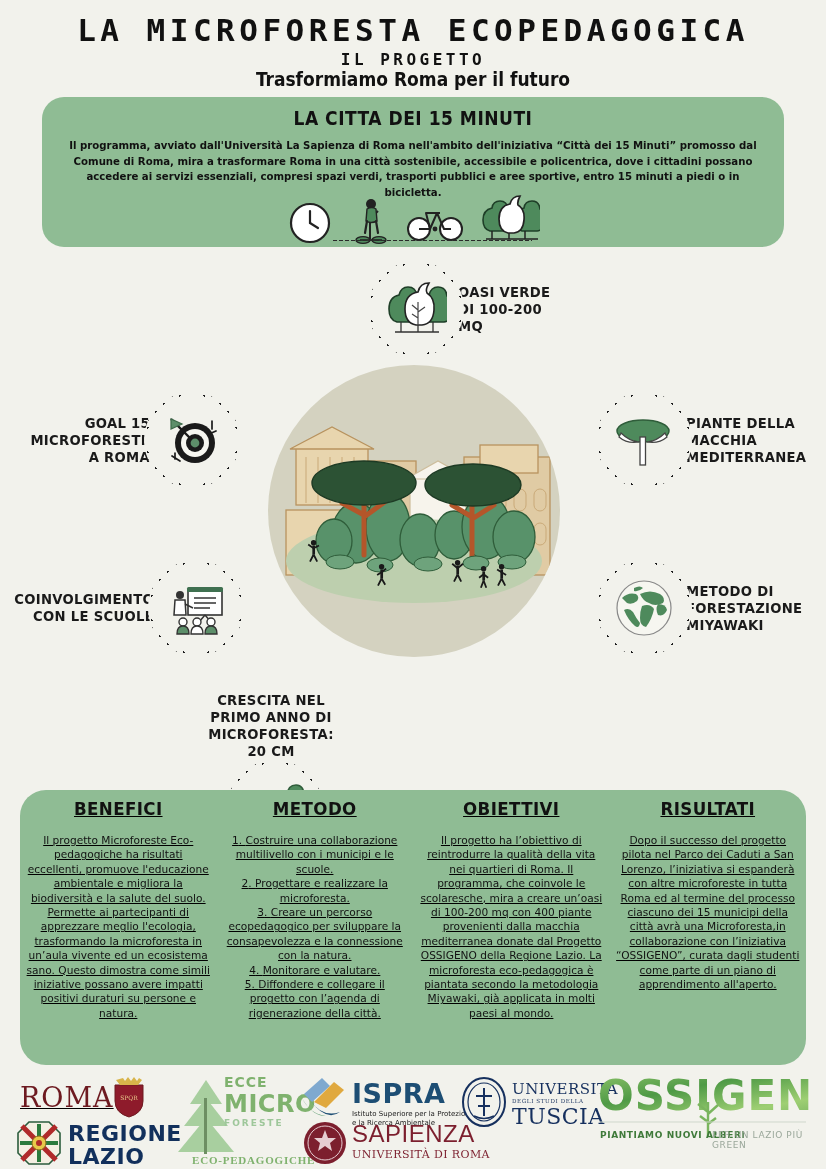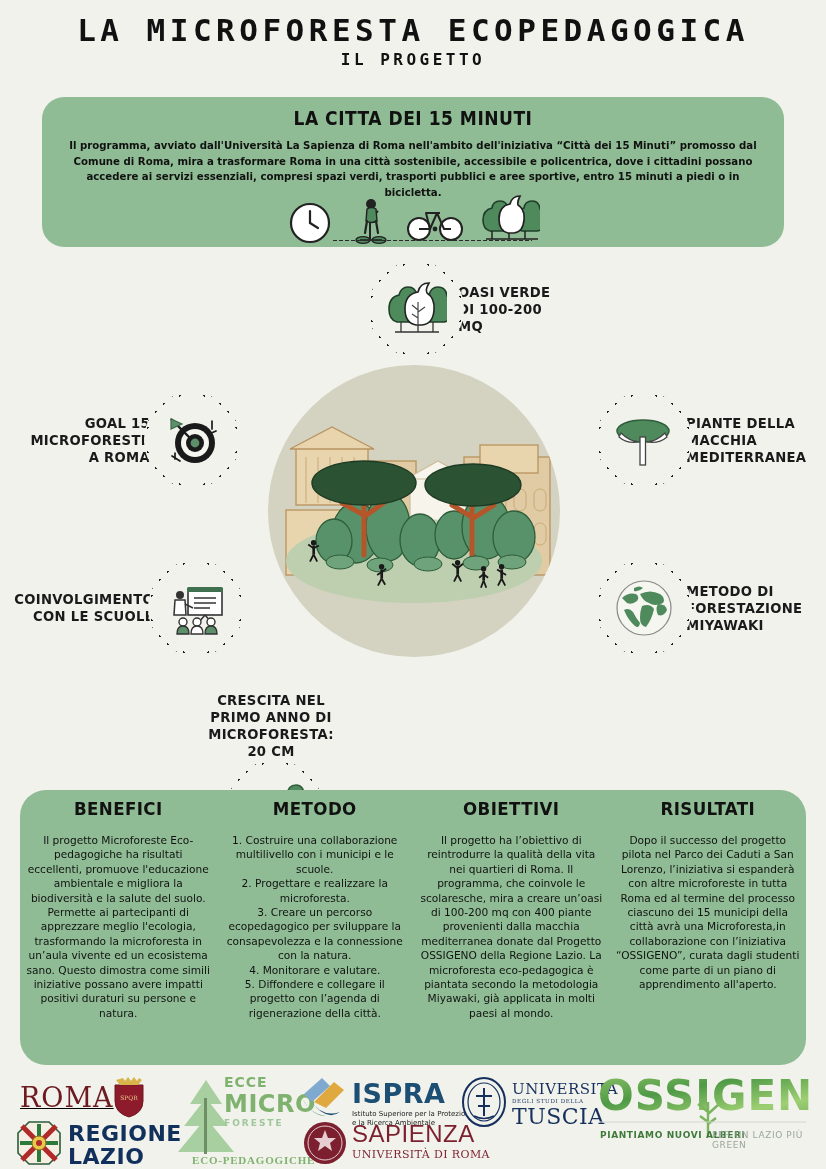--- a/index.html
+++ b/index.html
@@ -87,21 +87,21 @@
   .clabel.left  { text-align: right;  margin-right: -6px; }
   .clabel.right { text-align: left;   margin-left: -6px; }
   .clabel.ctr   { text-align: center; }
 
   
   .panel-bottom {
     position: absolute; left: 20px; top: 790px; width: 786px; height: 275px;
     background: #8fbc94; border-radius: 26px;
     display: flex;
   }
-  .col { flex: 1 1 0; padding: 8px 6px 7px 6px; }
+  .col { flex: 1 1 0; padding: 8px 6px 7px 6px; text-decoration: underline; }
   .col h3 {
     text-align: center;
     font-family: "DejaVu Sans Condensed","DejaVu Sans", sans-serif;
     font-size: 18.5px; font-weight: bold; color: #111; letter-spacing: .4px;
     margin-bottom: 14px;
   }
   .col p, .col ol {
     font-family: "DejaVu Sans", sans-serif;
     font-size: 10.6px; line-height: 14.4px; color: #121212;
     text-align: center;
@@ -135,20 +135,21 @@
   .oss-tag1 { font-family:"DejaVu Sans",sans-serif; font-weight:bold; font-size:9px; color:#3f7a3a; letter-spacing:.6px;}
   .oss-tag2 { font-family:"DejaVu Sans",sans-serif; font-size:9px; color:#9aa79a; letter-spacing:.6px;}
 </style>
 </head>
 <body>
 
 <div class="page">
 
   <div class="title-main">LA MICROFORESTA ECOPEDAGOGICA</div>
   <div class="title-sub">IL PROGETTO</div>
+  <div class="title-tag">Trasformiamo Roma per il futuro</div>
 
   <div class="panel-top">
     <h2>LA CITTA DEI 15 MINUTI</h2>
     <p>Il programma, avviato dall'Università La Sapienza di Roma nell'ambito dell'iniziativa “Città dei 15 Minuti” promosso dal Comune di Roma, mira a trasformare Roma in una città sostenibile, accessibile e policentrica, dove i cittadini possano accedere ai servizi essenziali, compresi spazi verdi, trasporti pubblici e aree sportive, entro 15 minuti a piedi o in bicicletta.</p>
 
     <div class="journey">
       <div class="dotline"></div>
 
       <svg width="48" height="50" viewBox="0 0 48 50">
         <circle cx="24" cy="28" r="19" fill="#ffffff" stroke="#222" stroke-width="2.2"></circle>

